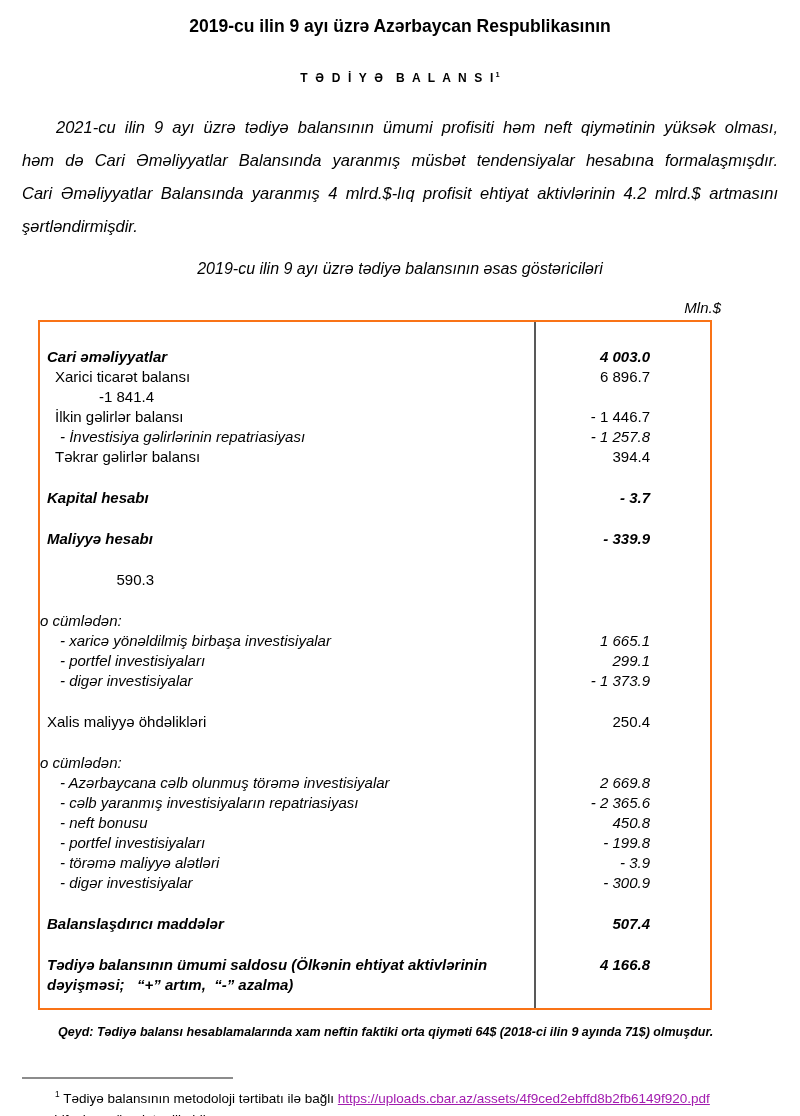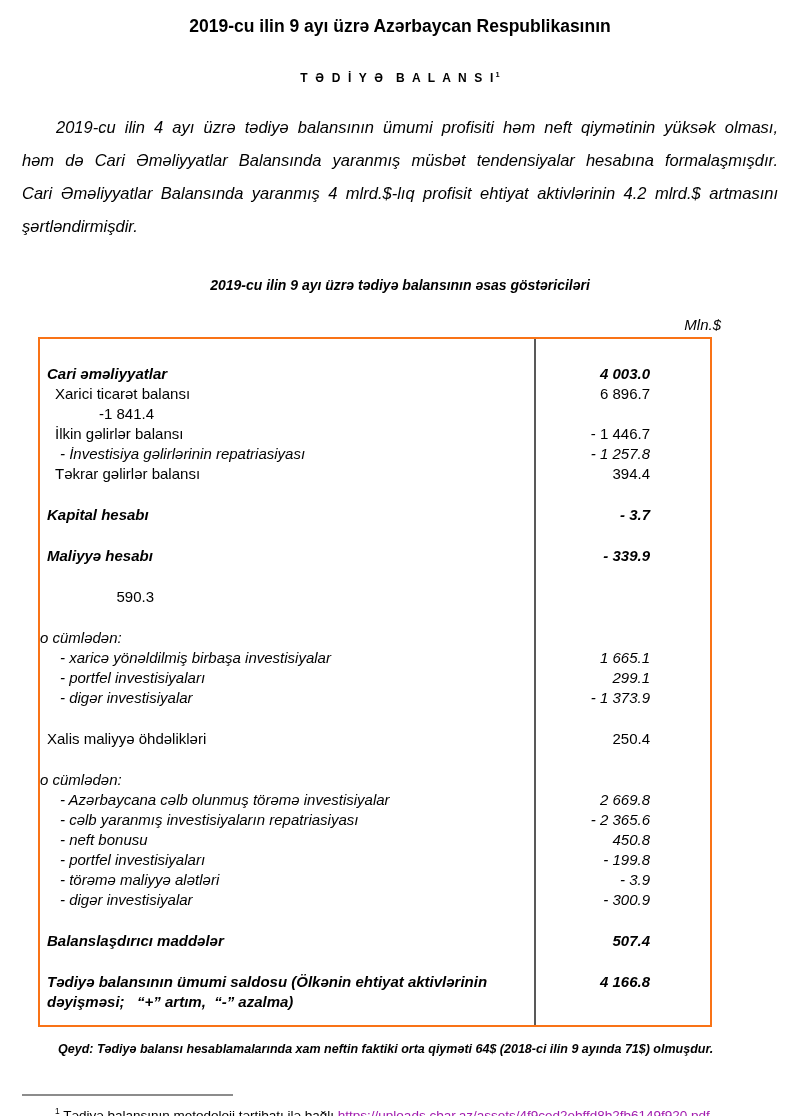--- a/index.html
+++ b/index.html
@@ -27,21 +27,21 @@
   
   .intro{margin-top:22px;font-style:italic;font-size:16.5px;}
   .intro .line{
     line-height:33px;text-align:justify;text-align-last:justify;
     white-space:normal;
   }
   .intro .line.first{text-indent:34px;}
   .intro .line.last{text-align:left;text-align-last:left;}
   
   .caption{
-    margin-top:33px;font-size:14px;font-weight:bold;font-style:italic;
+    margin-top:16px;font-size:16px;font-weight:normal;font-style:italic;
     text-align:center;line-height:19px;
   }
   .unit{
     margin:21px 0 4px 33px;width:674px;box-sizing:border-box;
     font-size:15px;font-style:italic;text-align:right;padding-right:8px;
     line-height:17px;
   }
   
   .bp-table{
     position:relative;margin-left:16px;width:674px;box-sizing:border-box;
@@ -75,21 +75,21 @@
 </head>
 <body>
 
 <div class="page">
 
   <div class="title1">2019-cu ilin 9 ayı üzrə Azərbaycan Respublikasının</div>
 
   <div class="title2"><span>T Ə D İ Y Ə  B A L A N S I</span><span class="sup">1</span></div>
 
   <div class="intro">
-    <div class="line first">2019-cu ilin 4 ayı üzrə tədiyə balansının ümumi profisiti həm neft qiymətinin yüksək olması,</div>
+    <div class="line first">2021-cu ilin 9 ayı üzrə tədiyə balansının ümumi profisiti həm neft qiymətinin yüksək olması,</div>
     <div class="line">həm də Cari Əməliyyatlar Balansında yaranmış müsbət tendensiyalar hesabına formalaşmışdır.</div>
     <div class="line">Cari Əməliyyatlar Balansında yaranmış 4 mlrd.$-lıq profisit ehtiyat aktivlərinin 4.2 mlrd.$ artmasını</div>
     <div class="line last">şərtləndirmişdir.</div>
   </div>
 
   <div class="caption">2019-cu ilin 9 ayı üzrə tədiyə balansının əsas göstəriciləri</div>
 
   <div class="unit">Mln.$</div>
 
   <div class="bp-table">

